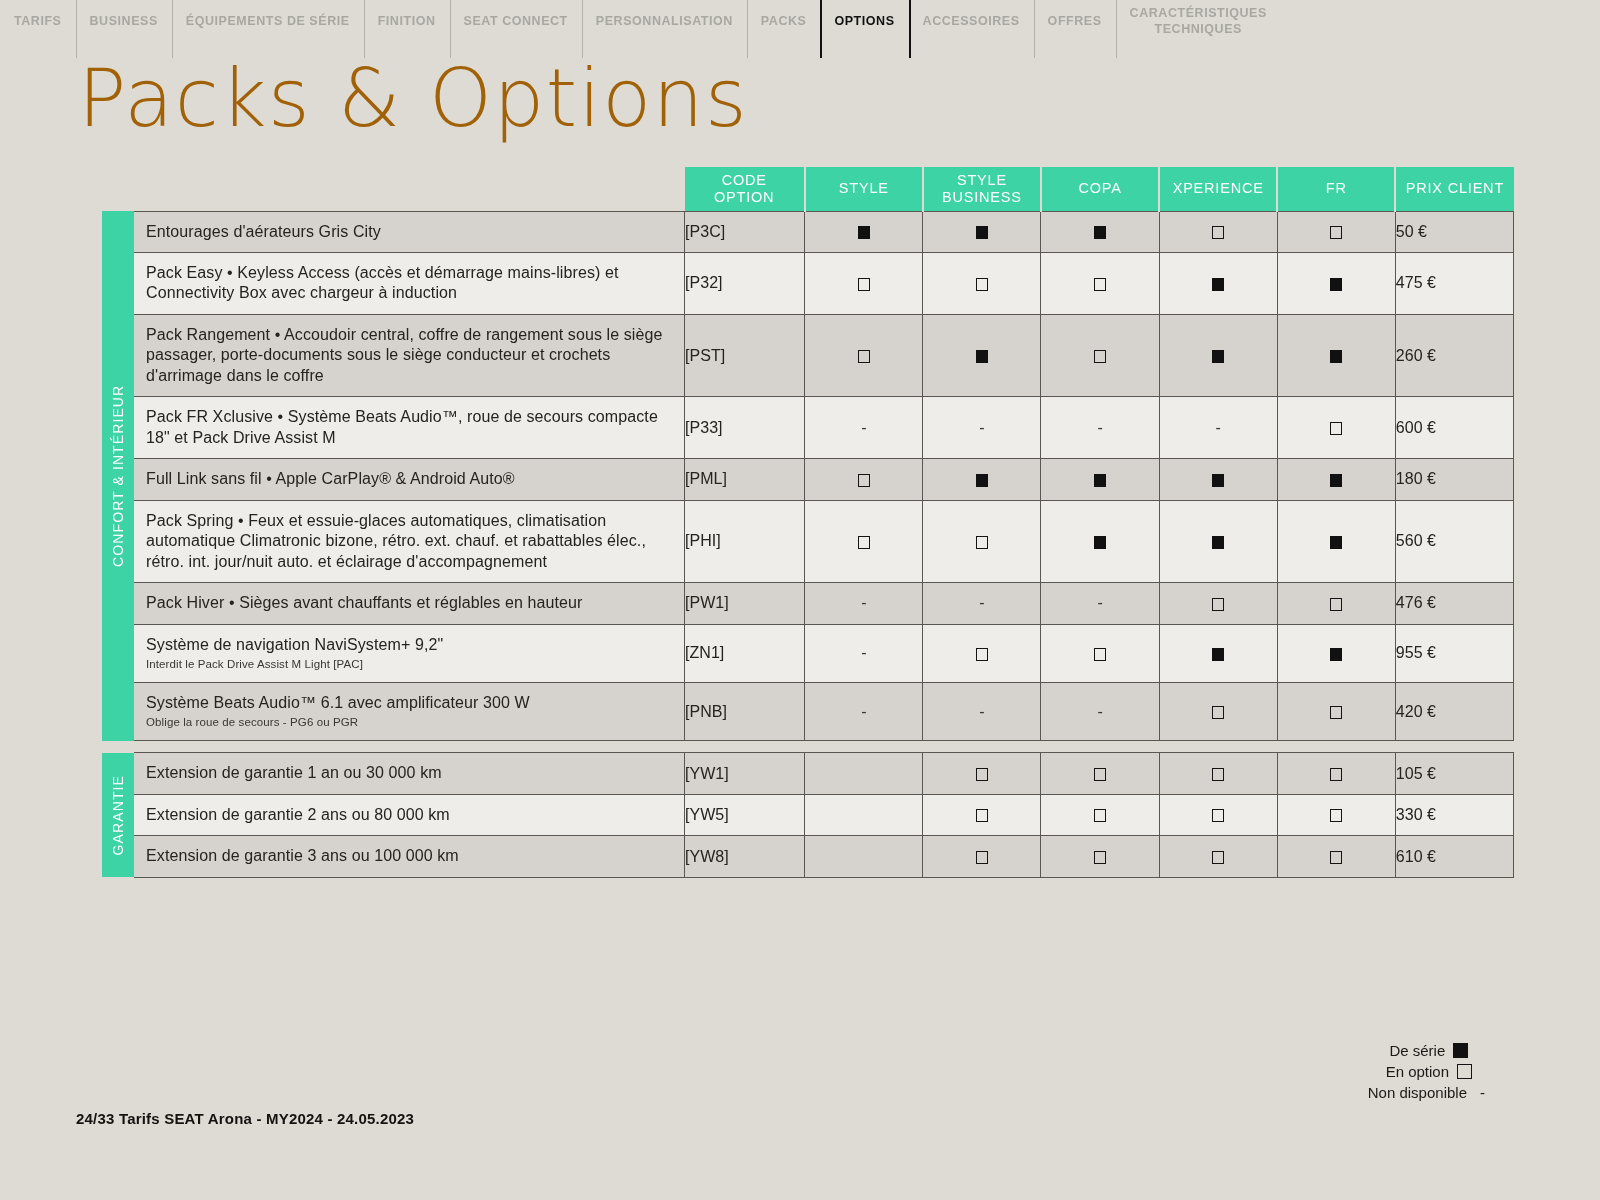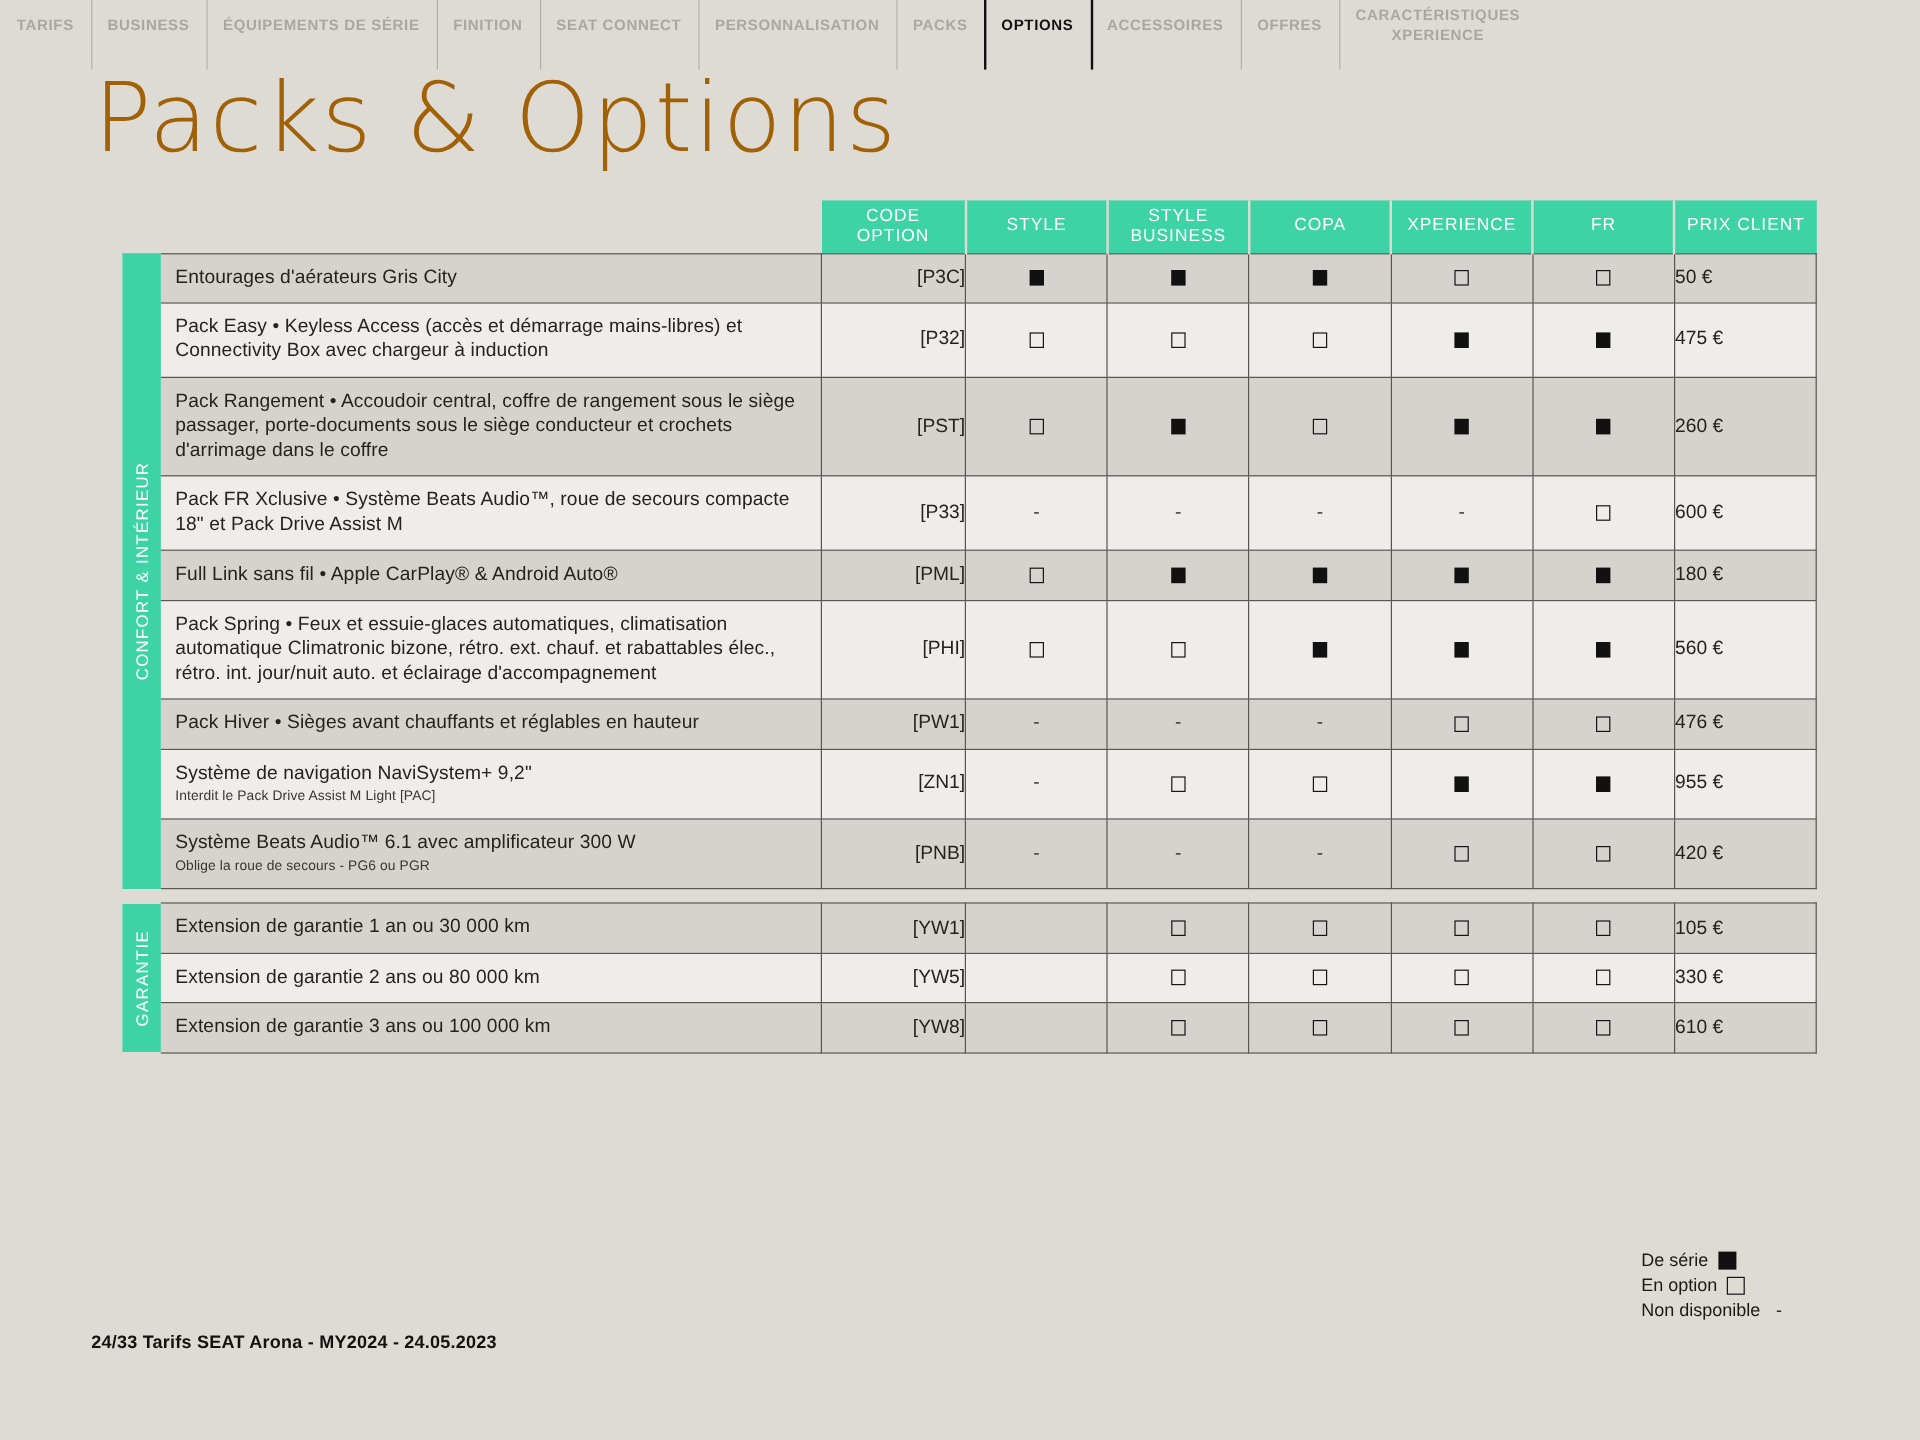--- a/index.html
+++ b/index.html
@@ -90,38 +90,38 @@
     display: flex; align-items: center; justify-content: center;
     color: #ffffff; font-size: 14px; letter-spacing: 1.1px;
     writing-mode: vertical-rl; transform: rotate(180deg);
     white-space: nowrap;
   }
 
   td.desc { padding: 10px 14px 10px 12px; border-left: none; margin-left: 43px; }
   .desc-main { font-size: 16px; color: #26231f; line-height: 1.28; letter-spacing: .1px; }
   .desc-sub  { font-size: 11.5px; color: #3a3733; line-height: 1.3; margin-top: 2px; letter-spacing: .1px; }
 
-  td.code  { text-align: right; font-size: 16px; color: #26231f; }
+  td.code  { text-align: left; font-size: 16px; color: #26231f; }
   td.cell  { text-align: center; }
   td.price { font-size: 16px; color: #26231f; }
 
   .mk-filled, .mk-empty { display: inline-block; width: 12px; height: 13px; vertical-align: middle; }
   .mk-filled { background: #111111; }
   .mk-empty  { background: transparent; border: 1.5px solid #151515; }
   .mk-dash   { font-size: 16px; color: #3a3733; }
 
   .gap-row td { height: 12px; background: #dedbd5 !important; border: none !important; }
 
   
   .legend {
     position: absolute; right: 110px; top: 1040px;
     font-size: 15px; color: #1c1a17; text-align: right;
     line-height: 1.42;
   }
-  .legend .row { display: flex; align-items: center; justify-content: flex-start; gap: 8px; height: 21px; }
+  .legend .row { display: flex; align-items: center; justify-content: center; gap: 8px; height: 21px; }
   .lg-filled { display: inline-block; width: 15px; height: 15px; background: #111; }
   .lg-empty  { display: inline-block; width: 15px; height: 15px; border: 1.6px solid #151515; }
   .lg-dash   { display: inline-block; width: 15px; text-align: center; }
 
   
   .footer {
     position: absolute; left: 76px; top: 1110px;
     font-size: 15px; font-weight: 700; color: #15110f; letter-spacing: .2px;
   }
 </style>
@@ -135,21 +135,21 @@
       <div class="nav-item"><span class="sep"></span><span>BUSINESS</span></div>
       <div class="nav-item"><span class="sep"></span><span>ÉQUIPEMENTS DE SÉRIE</span></div>
       <div class="nav-item"><span class="sep"></span><span>FINITION</span></div>
       <div class="nav-item"><span class="sep"></span><span>SEAT CONNECT</span></div>
       <div class="nav-item"><span class="sep"></span><span>PERSONNALISATION</span></div>
       <div class="nav-item"><span class="sep"></span><span>PACKS</span></div>
       <div class="nav-item active"><span class="sep"></span><span>OPTIONS</span></div>
       <div class="nav-item"><span class="sep"></span><span>ACCESSOIRES</span></div>
       <div class="nav-item"><span class="sep"></span><span>OFFRES</span></div>
       <div class="nav-item"><span class="sep"></span><span>CARACTÉRISTIQUES
-XPERIENCE</span></div>
+TECHNIQUES</span></div>
     </nav>
 
   <h1 class="title">Packs &amp; Options</h1>
 
   <div class="table-wrap">
     <table class="grid">
       <colgroup>
         <col class="c-band">
           <col class="c-desc">
           <col class="c-code">

